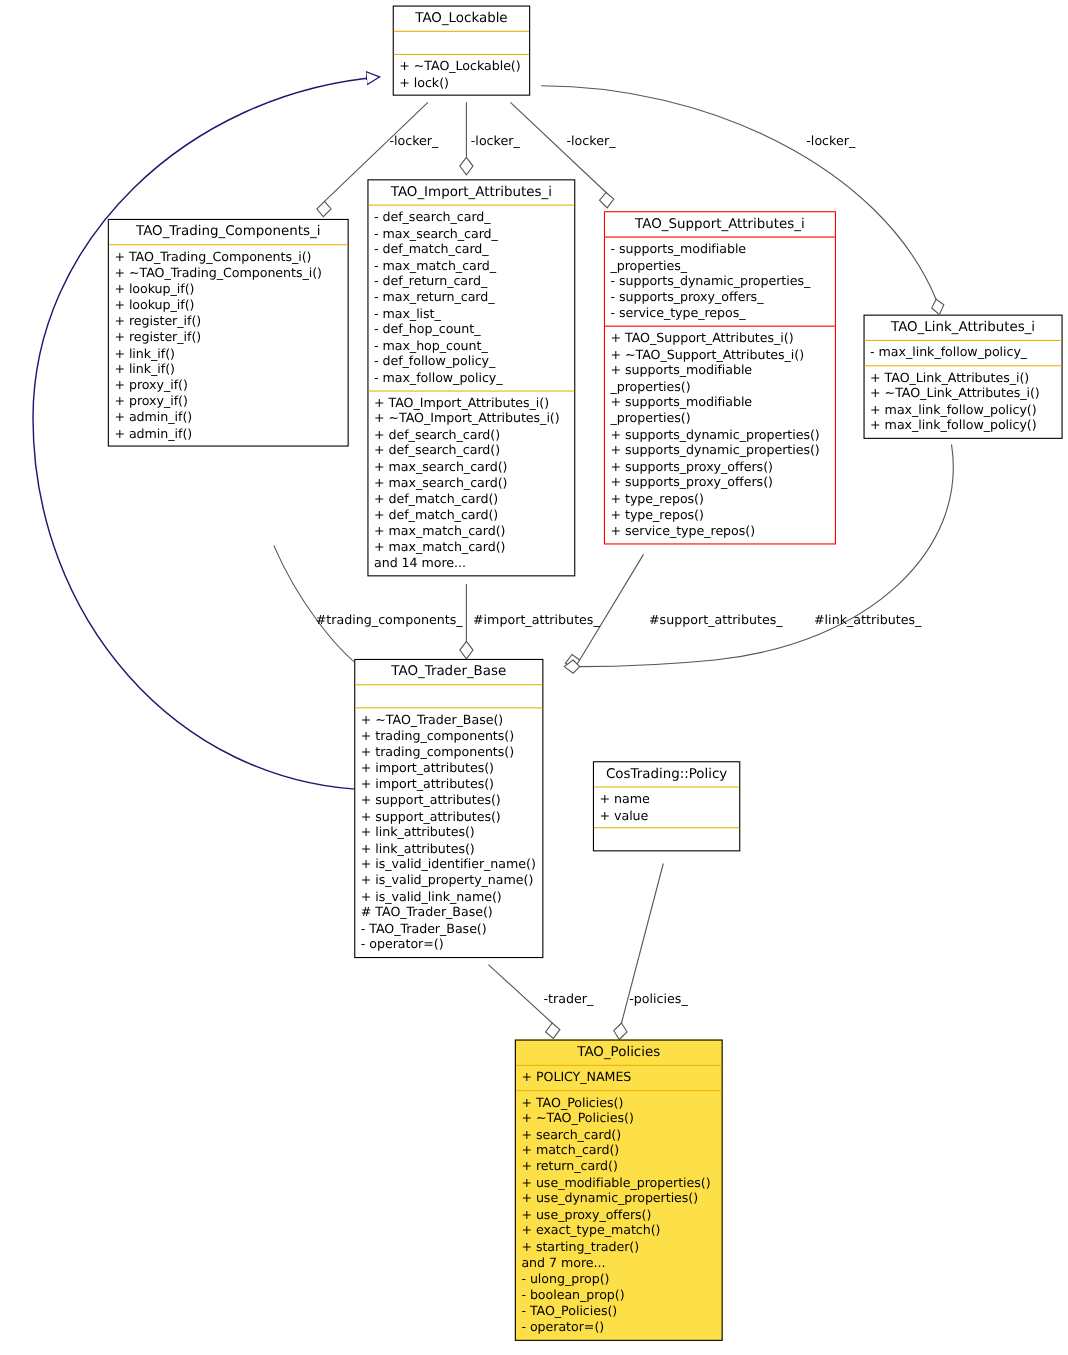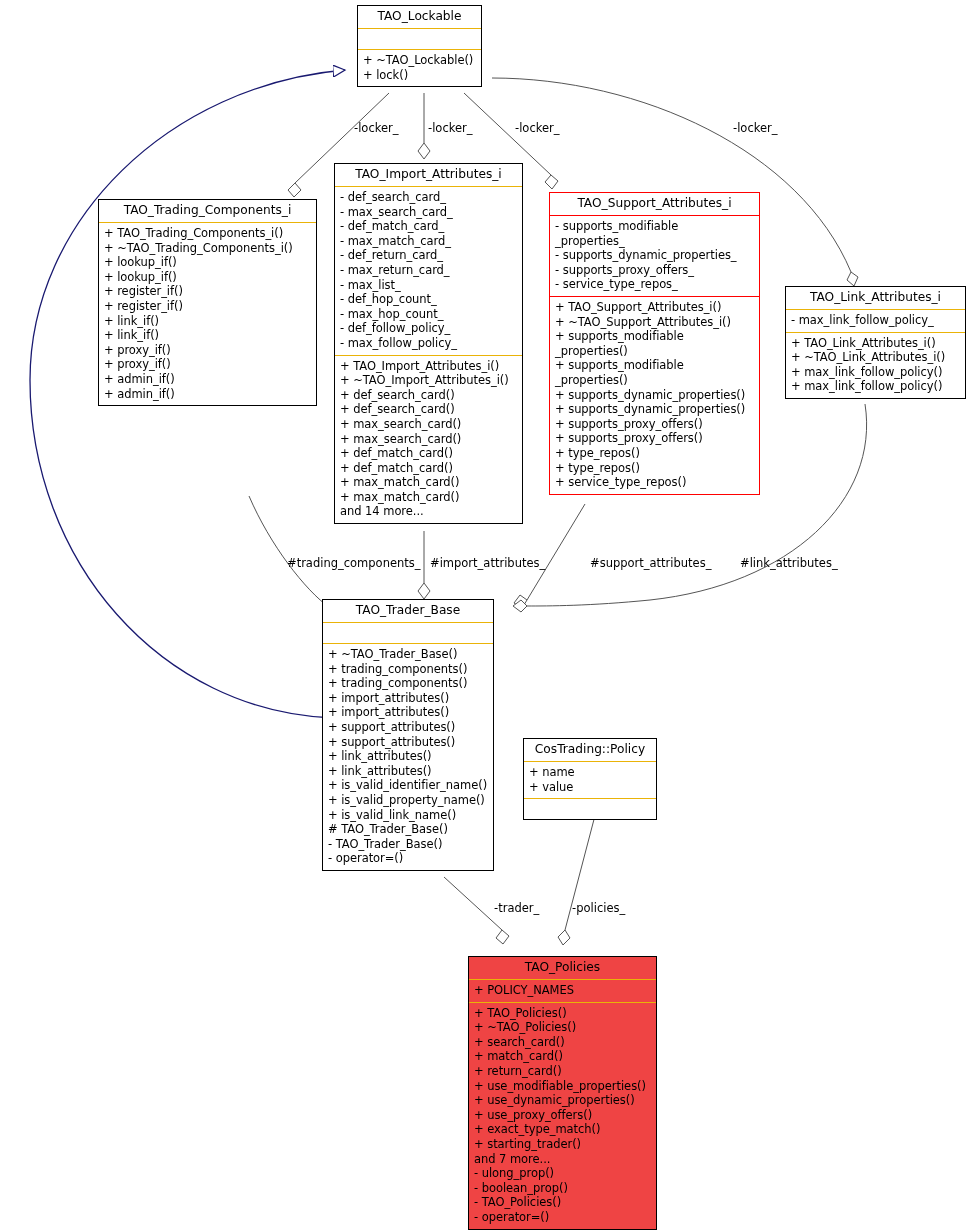--- a/index.html
+++ b/index.html
@@ -23,21 +23,21 @@
   .uml-class{
     position:absolute;
     box-sizing:border-box;
     background:#ffffff;
     border:1px solid #000000;
     font-size:11.5px;
     line-height:14.6px;
     color:#000000;
     z-index:5;
   }
-  .uml-class.gray{ background:#ef4444;margin-top:11px; }
+  .uml-class.gray{ background:#fde047; }
   .uml-class.redline{ border-color:#ff0000; }
   .uml-class.redline .compartment{ border-top-color:#ff0000; }
   .cls-title{
     text-align:center;
     padding:3px 4px 4px 4px;
     font-size:12.2px;
     line-height:15px;
     white-space:nowrap;
   }
   .compartment{
@@ -227,21 +227,21 @@
         <div class="member">+ link_attributes()</div>
         <div class="member">+ is_valid_identifier_name()</div>
         <div class="member">+ is_valid_property_name()</div>
         <div class="member">+ is_valid_link_name()</div>
         <div class="member"># TAO_Trader_Base()</div>
         <div class="member">- TAO_Trader_Base()</div>
         <div class="member">- operator=()</div>
       </div>
   </div>
 
-  <div class="uml-class" style="left:523px; top:692px; width:134px;margin-top:46px;">
+  <div class="uml-class" style="left:539px; top:692px; width:134px;">
     <div class="cls-title">CosTrading::Policy</div>
     <div class="compartment">
         <div class="member">+ name</div>
         <div class="member">+ value</div>
       </div>
     <div class="compartment empty"></div>
   </div>
 
   <div class="uml-class gray" style="left:468px; top:945px; width:189px;">
     <div class="cls-title">TAO_Policies</div>

